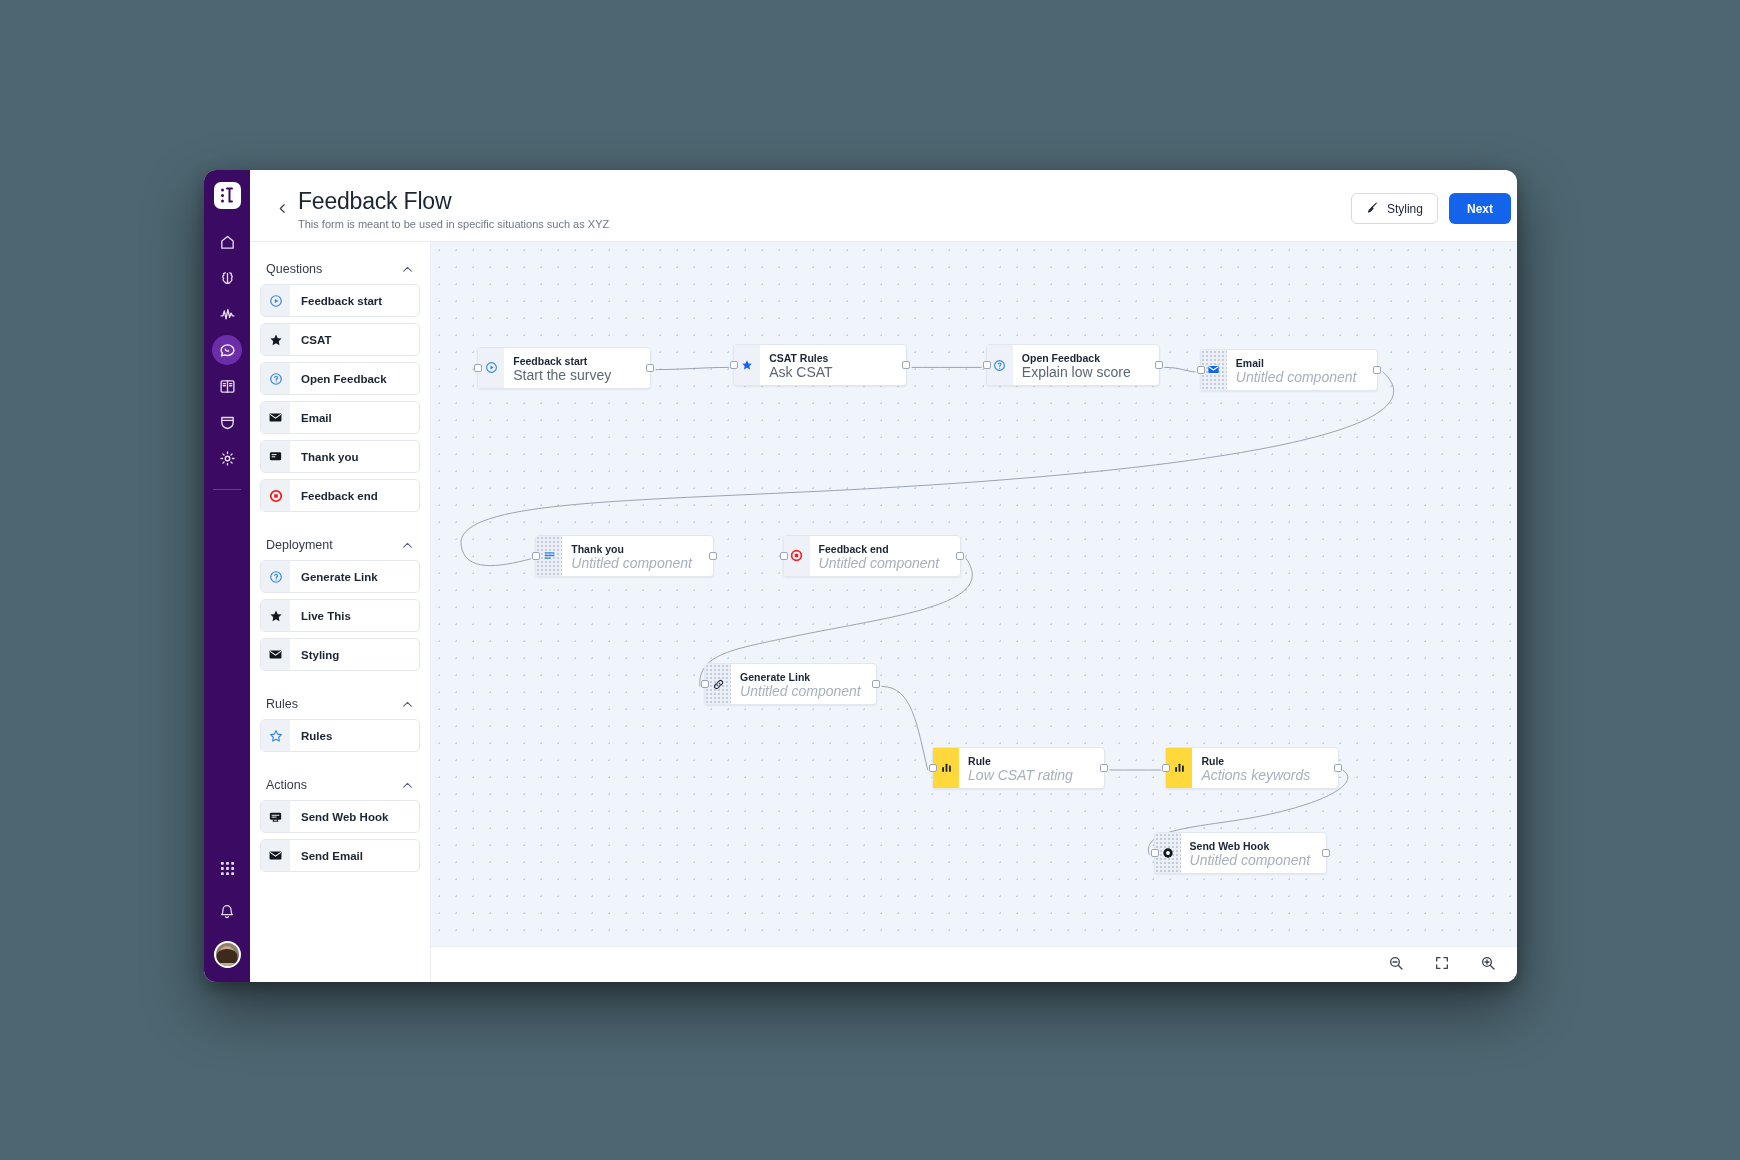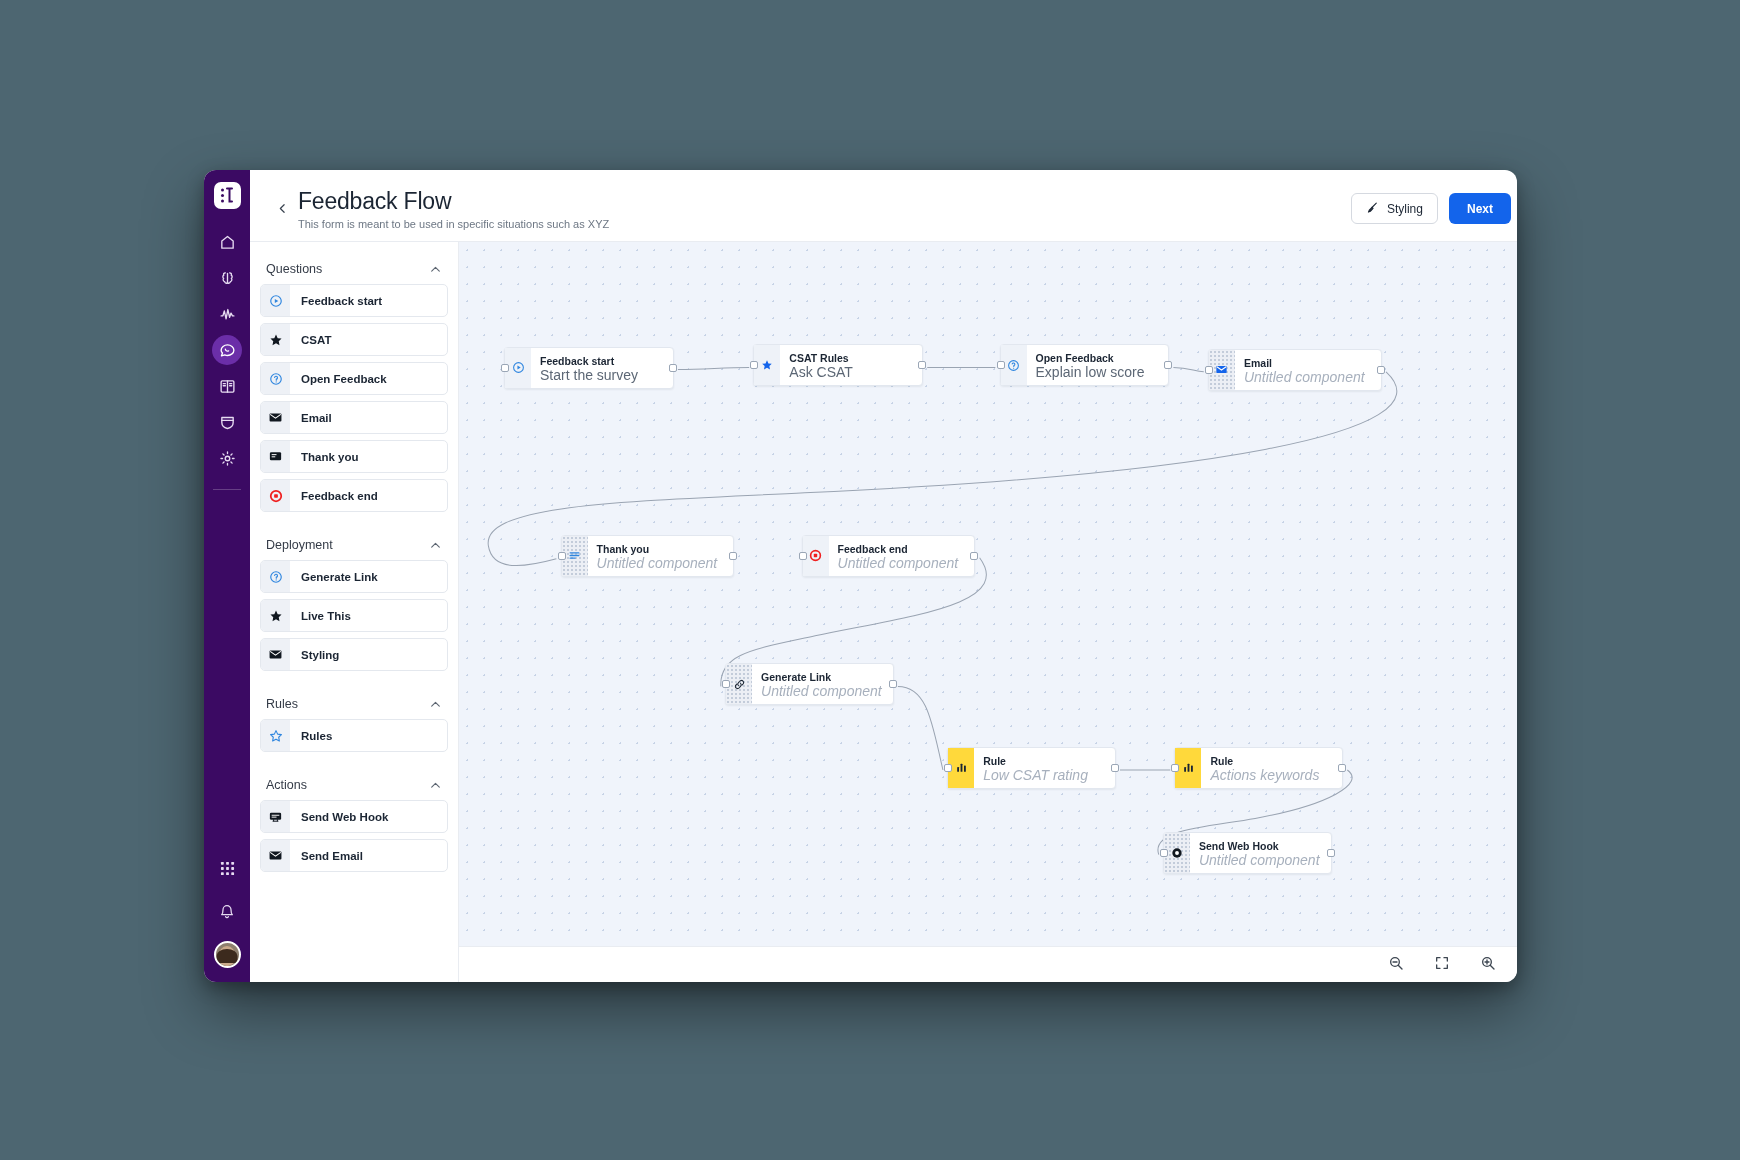--- a/index.html
+++ b/index.html
@@ -138,21 +138,21 @@
     font-size: 12px; font-weight: 700;
     display: flex; align-items: center;
     border: none;
     cursor: pointer;
   }
 
   .body-row { flex: 1; display: flex; min-height: 0; border-top: 1px solid #e9ecf1; }
 
   
   .panel {
-    width: 208px;
+    width: 180px;
     flex-shrink: 0;
     padding: 14px 10px 0 10px;
     overflow: hidden;
     background: #fff;
   }
   .sect-head {
     display: flex; align-items: center; justify-content: space-between;
     padding: 6px 6px 8px 6px;
     cursor: pointer;
   }

